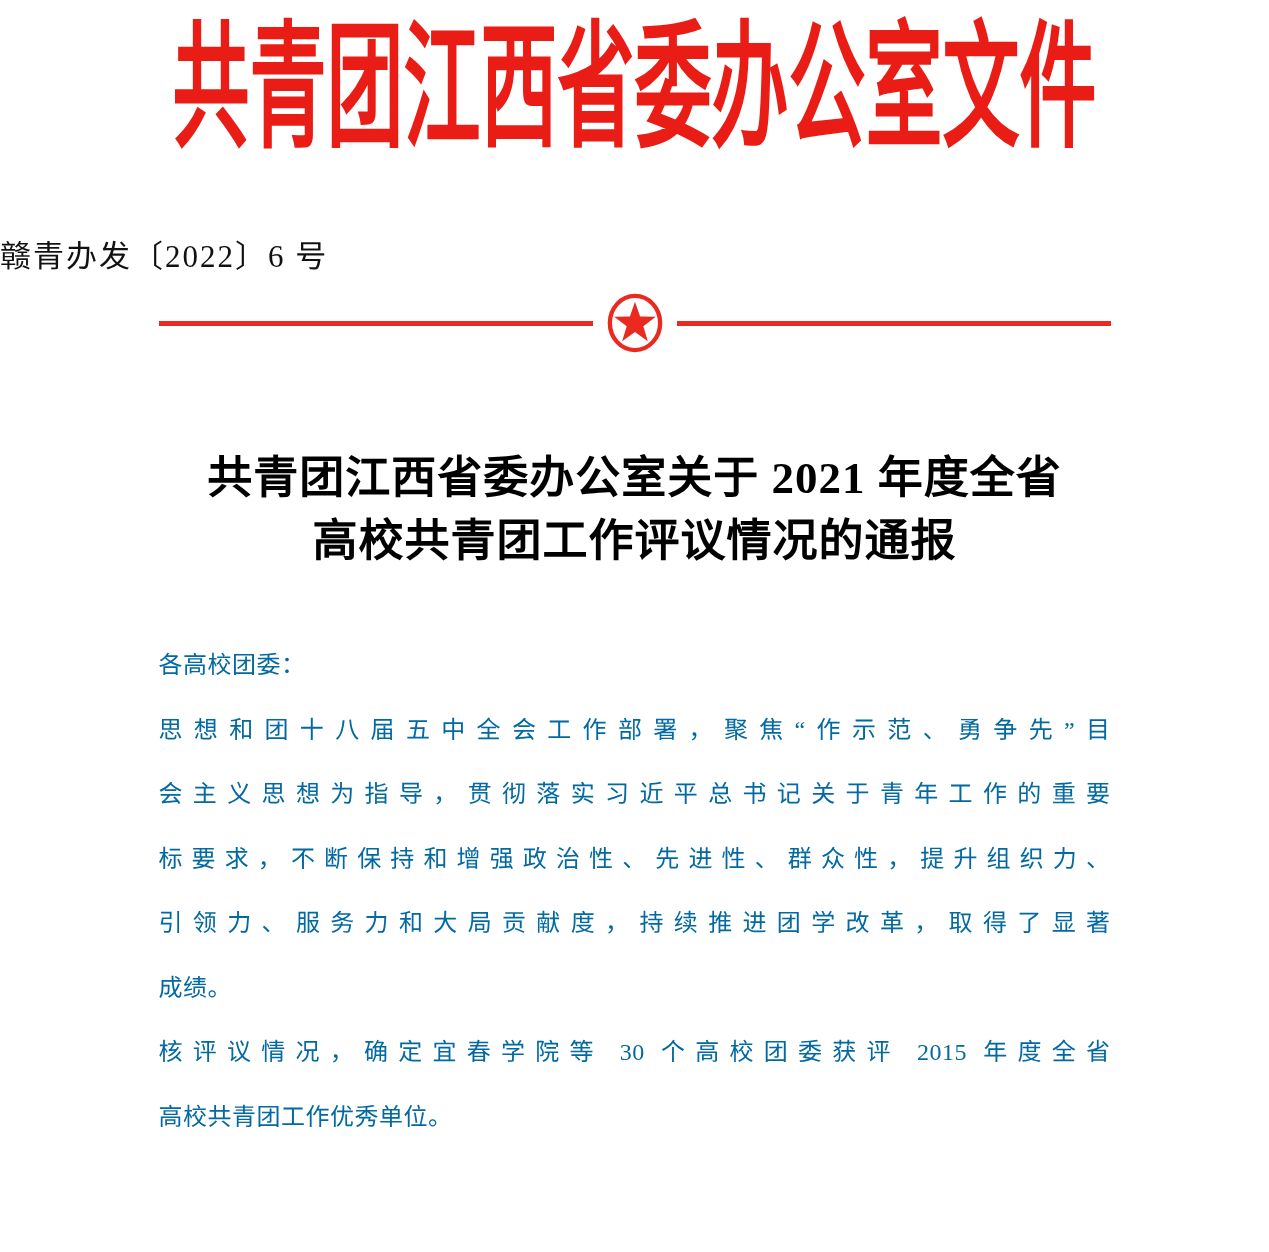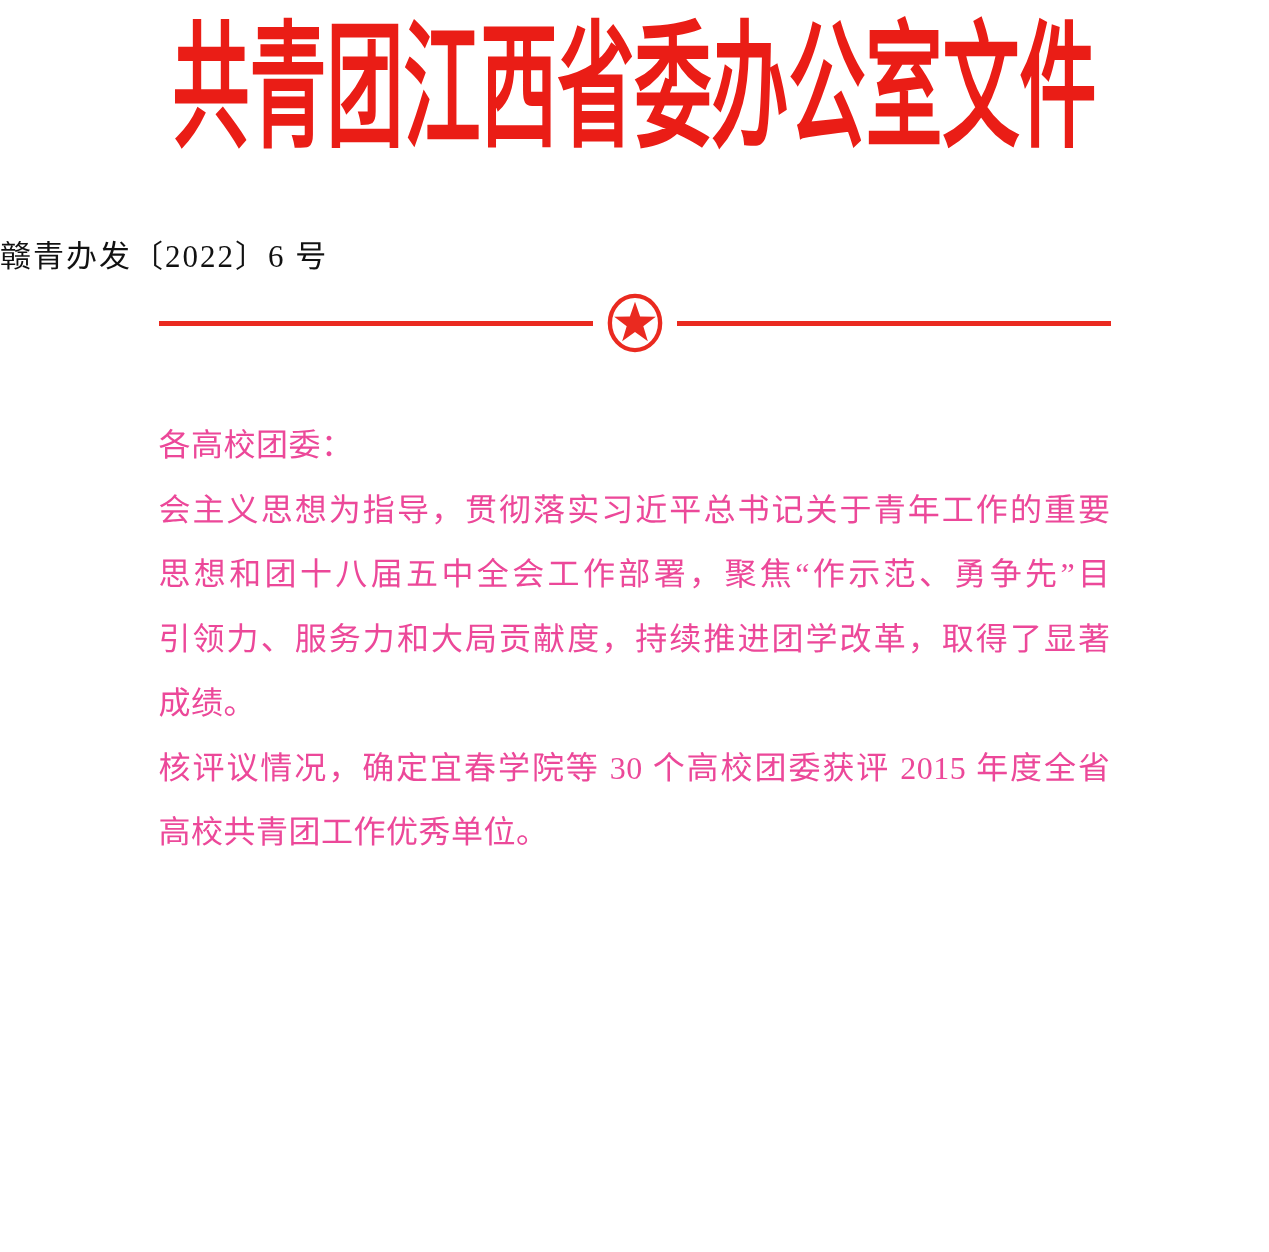--- a/index.html
+++ b/index.html
@@ -75,25 +75,25 @@
     line-height: 63px;
     font-weight: bold;
     color: #000000;
     letter-spacing: 1px;
   }
   
   .body-block {
     margin-top: 60px;
   }
   .body-line {
-    font-size: 32px;
+    font-size: 24px;
     line-height: 64.5px;
     height: 64.5px;
     letter-spacing: 0.5px;
-    color: #ec4899;
+    color: #0369a1;
     white-space: nowrap;
   }
   .body-line.wrapok { white-space: normal; }
   .body-line.justify {
     white-space: normal;
     text-align: justify;
     text-align-last: justify;
   }
   .body-line.indent {
     padding-left: 65px;
@@ -116,26 +116,31 @@
       <div class="star-wrap">
         <svg width="58" height="60" viewBox="0 0 60 62" aria-hidden="true">
           <ellipse cx="30" cy="31" rx="26" ry="28" fill="none" stroke-width="4.5" stroke="#ea2a20"></ellipse>
           <polygon points="30,9 35.3,24.2 51.5,24.5 38.6,34.3 43.3,49.8 30,40.4 16.7,49.8 21.4,34.3 8.5,24.5 24.7,24.2" fill="#ea2a20"></polygon>
         </svg>
       </div>
       <div class="rule-line"></div>
     </div>
   </div>
 
+  <div class="doc-title">
+    <div>共青团江西省委办公室关于 2021 年度全省</div>
+    <div>高校共青团工作评议情况的通报</div>
+  </div>
 
   <div class="content body-block">
     <div class="body-line wrapok">各高校团委：</div>
     <div id="body-lines">
+        <div class="body-line justify">思想和团十八届五中全会工作部署，聚焦“作示范、勇争先”目</div>
         <div class="body-line justify">会主义思想为指导，贯彻落实习近平总书记关于青年工作的重要</div>
-        <div class="body-line justify">思想和团十八届五中全会工作部署，聚焦“作示范、勇争先”目</div>
+        <div class="body-line justify">标要求，不断保持和增强政治性、先进性、群众性，提升组织力、</div>
         <div class="body-line justify">引领力、服务力和大局贡献度，持续推进团学改革，取得了显著</div>
         <div class="body-line wrapok">成绩。</div>
         <div class="body-line justify">核评议情况，确定宜春学院等 30 个高校团委获评 2015 年度全省</div>
         <div class="body-line wrapok">高校共青团工作优秀单位。</div>
       </div>
   </div>
 
 </div>
 
 </body></html>

